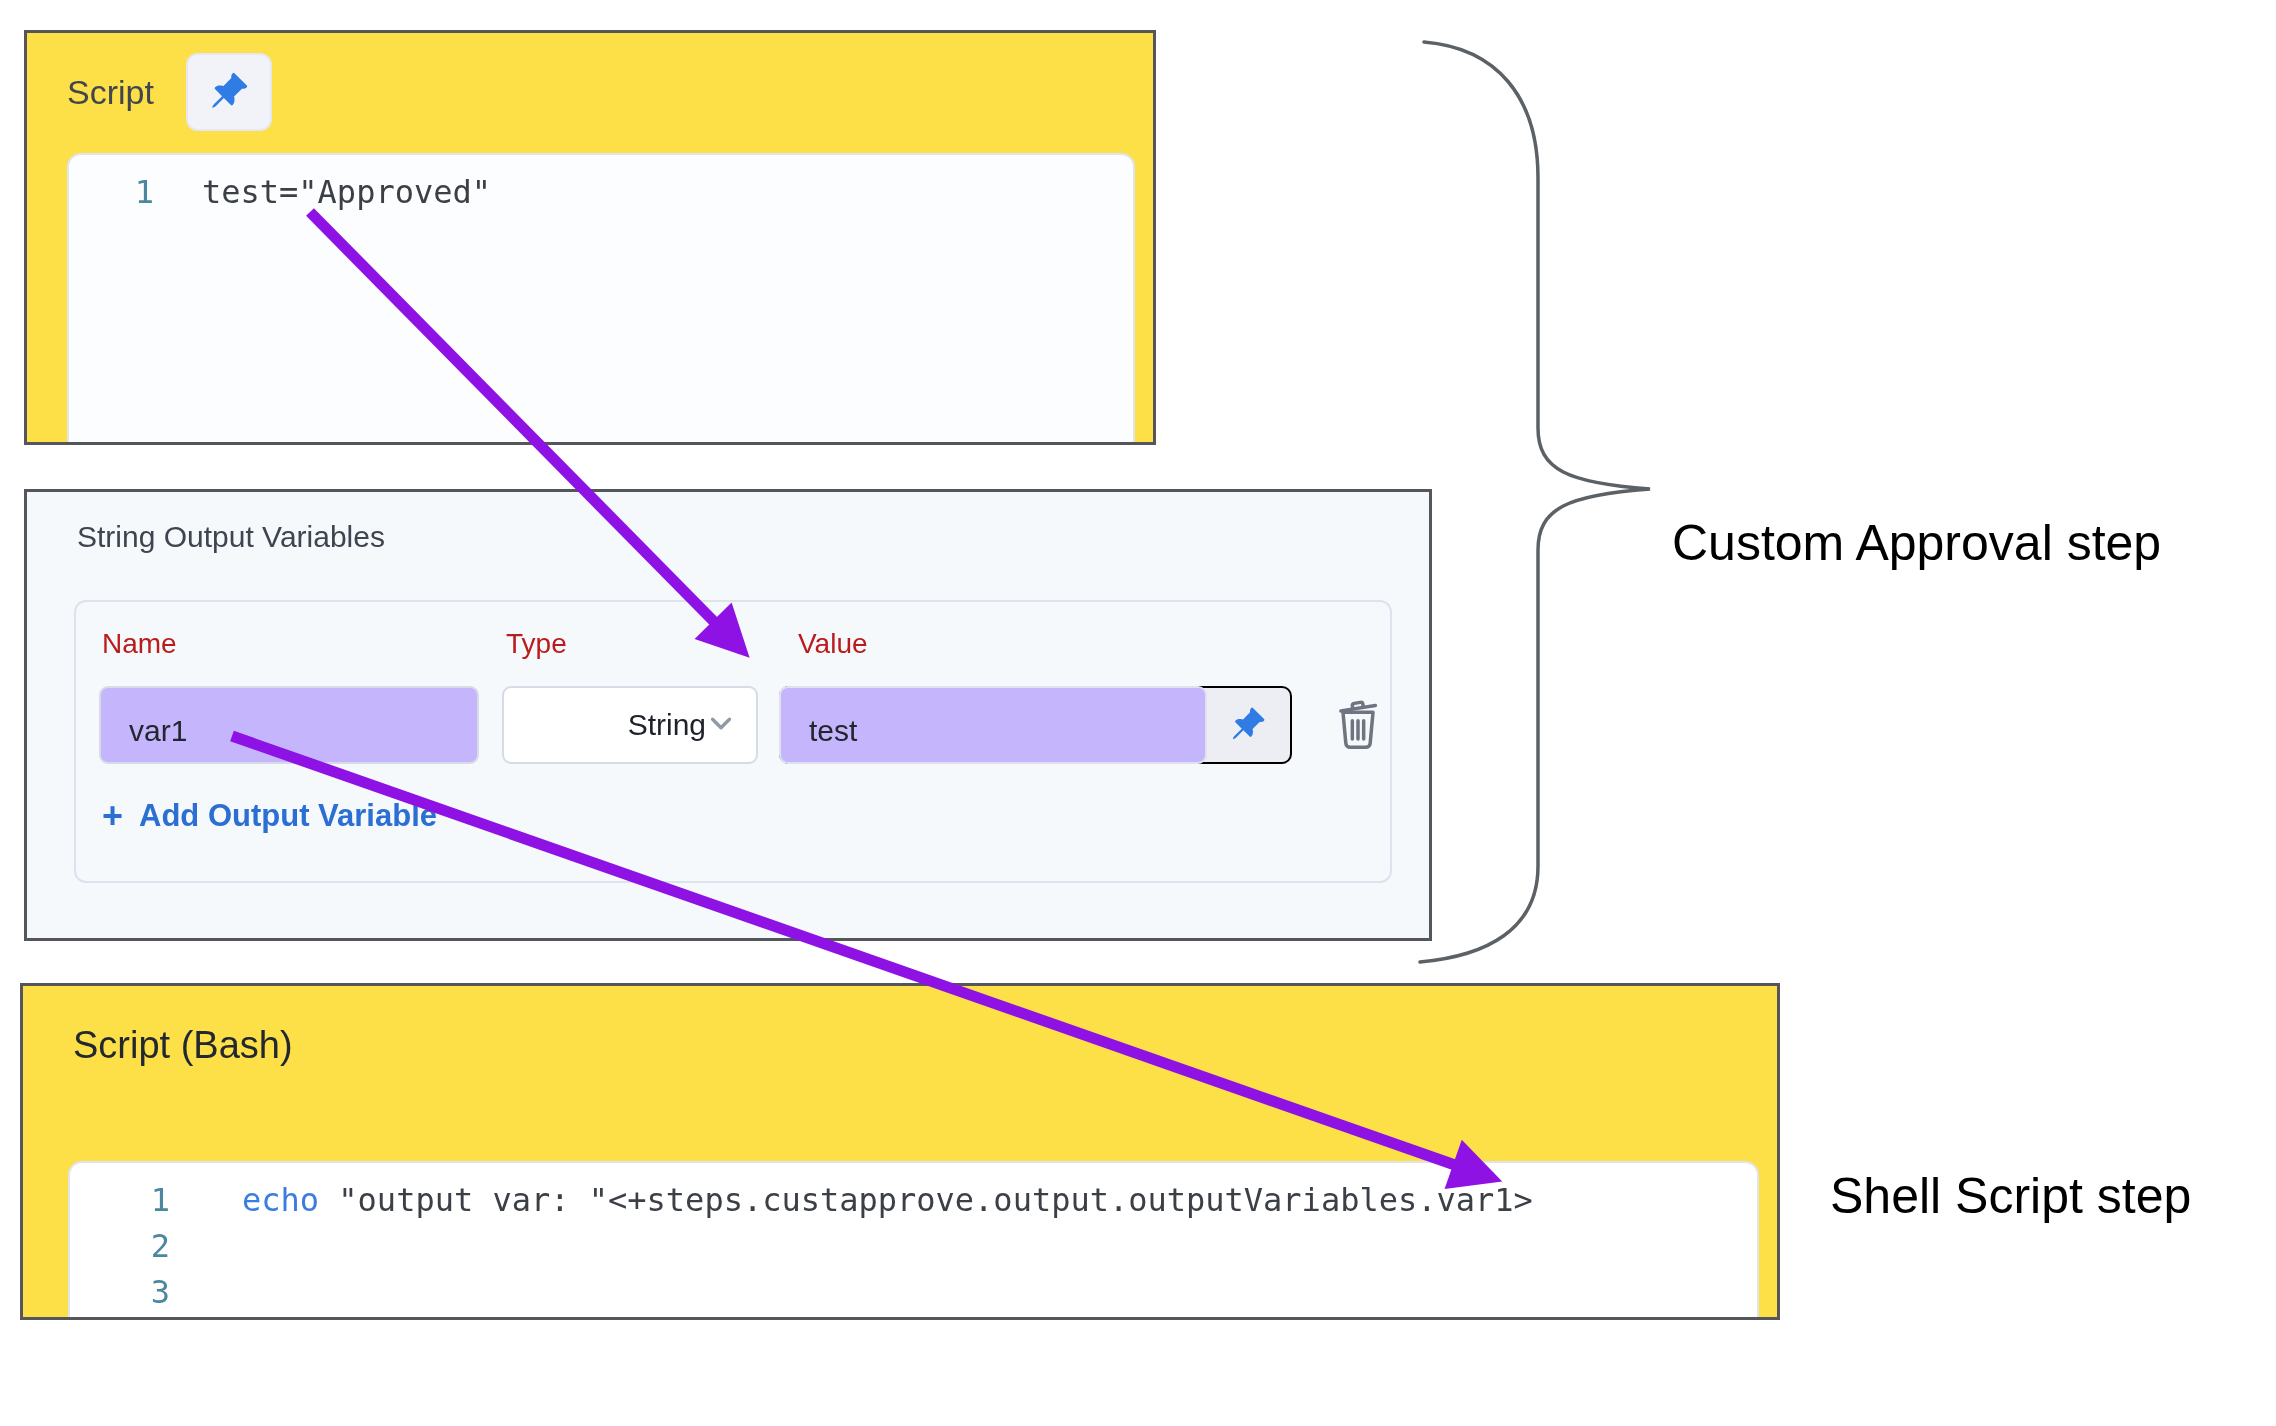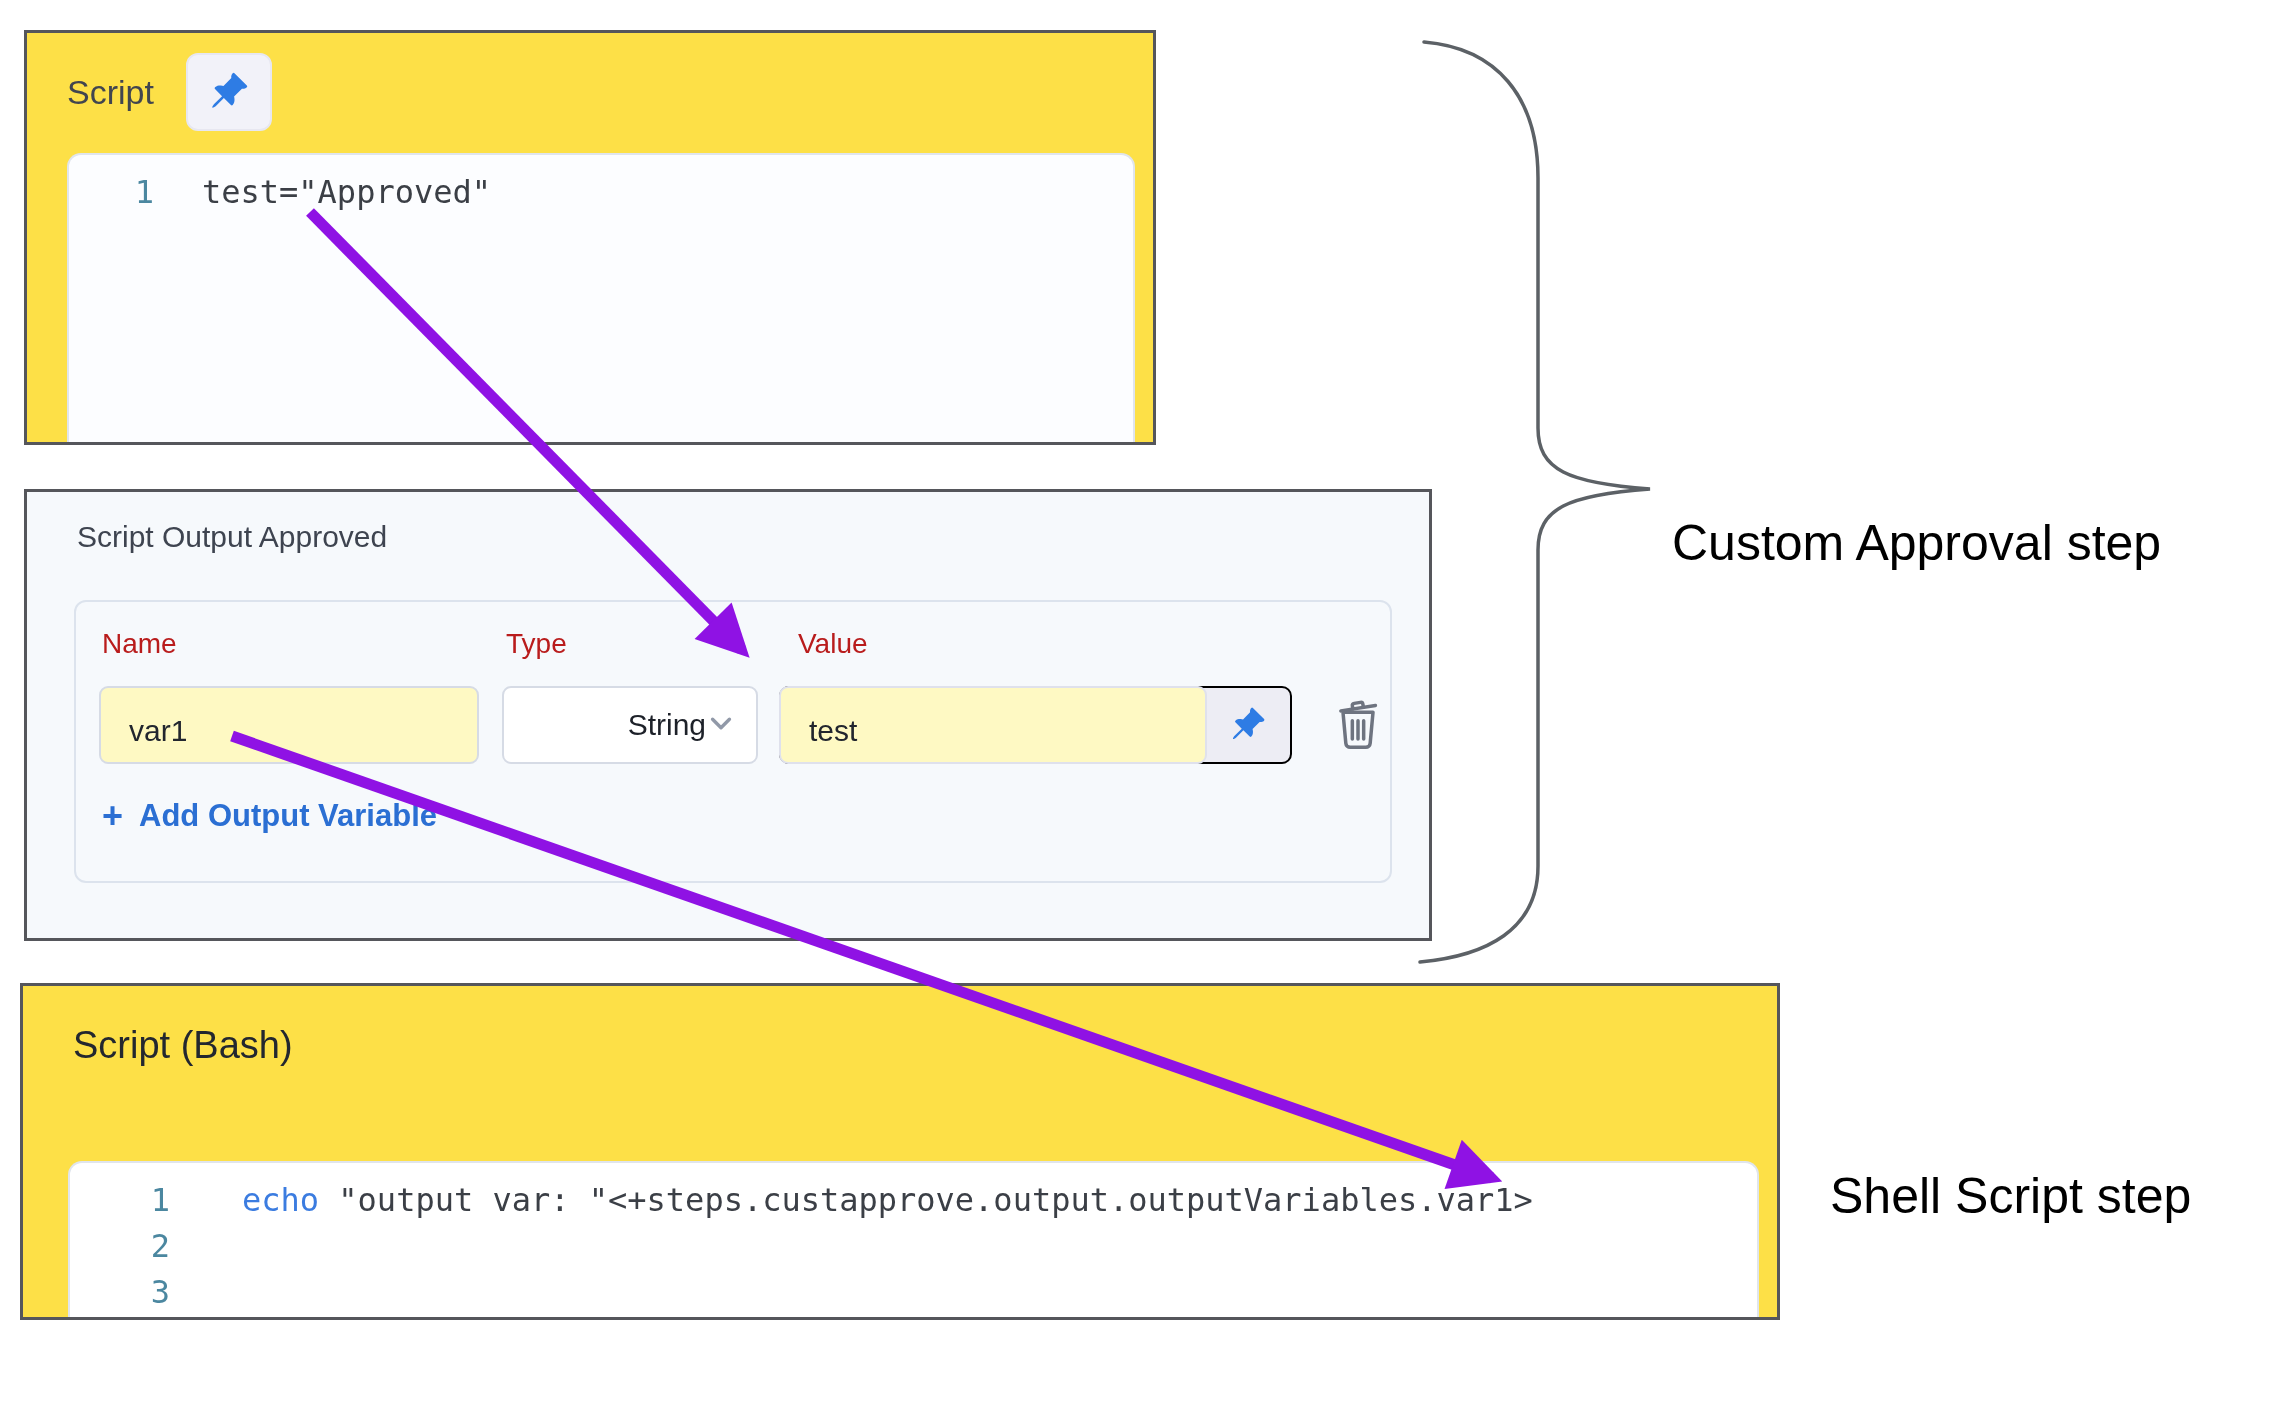--- a/index.html
+++ b/index.html
@@ -68,21 +68,21 @@
     border:2px solid #dce3ed;border-radius:12px;
   }
   .lbl{position:absolute;top:26px;font-size:28px;color:#b91c1c;}
   .lbl-name{left:26px;}
   .lbl-type{left:430px;}
   .lbl-value{left:722px;}
 
   .text-input{
     position:absolute;top:84px;height:78px;
     box-sizing:border-box;
-    border:2px solid #d6dbe5;border-radius:9px;background:#fef9c3;
+    border:2px solid #d6dbe5;border-radius:9px;background:#c4b5fd;
     font-family:"Liberation Sans", sans-serif;
     font-size:30px;font-weight:500;color:#22262e;
     padding:12px 0 0 28px;outline:none;
   }
   #name-input{left:23px;width:380px;}
 
   .select{
     position:absolute;left:426px;top:84px;width:256px;height:78px;
     box-sizing:border-box;
     background:#fff;border:2px solid #d6dbe5;border-radius:9px;
@@ -158,21 +158,21 @@
   </div>
   <div class="editor" id="editor-script">
     <div class="code-line">
       <span class="ln">1</span>
       <span class="code">test="Approved"</span>
     </div>
   </div>
 </section>
 
 <section class="panel" id="panel-vars">
-  <div class="vars-title">Script Output Approved</div>
+  <div class="vars-title">String Output Variables</div>
   <div class="vars-card">
     <span class="lbl lbl-name">Name</span>
     <span class="lbl lbl-type">Type</span>
     <span class="lbl lbl-value">Value</span>
 
     <input class="text-input" id="name-input" type="text" value="var1" style="">
 
     <div class="select">
       <span class="select-text">String</span>
       <span>

